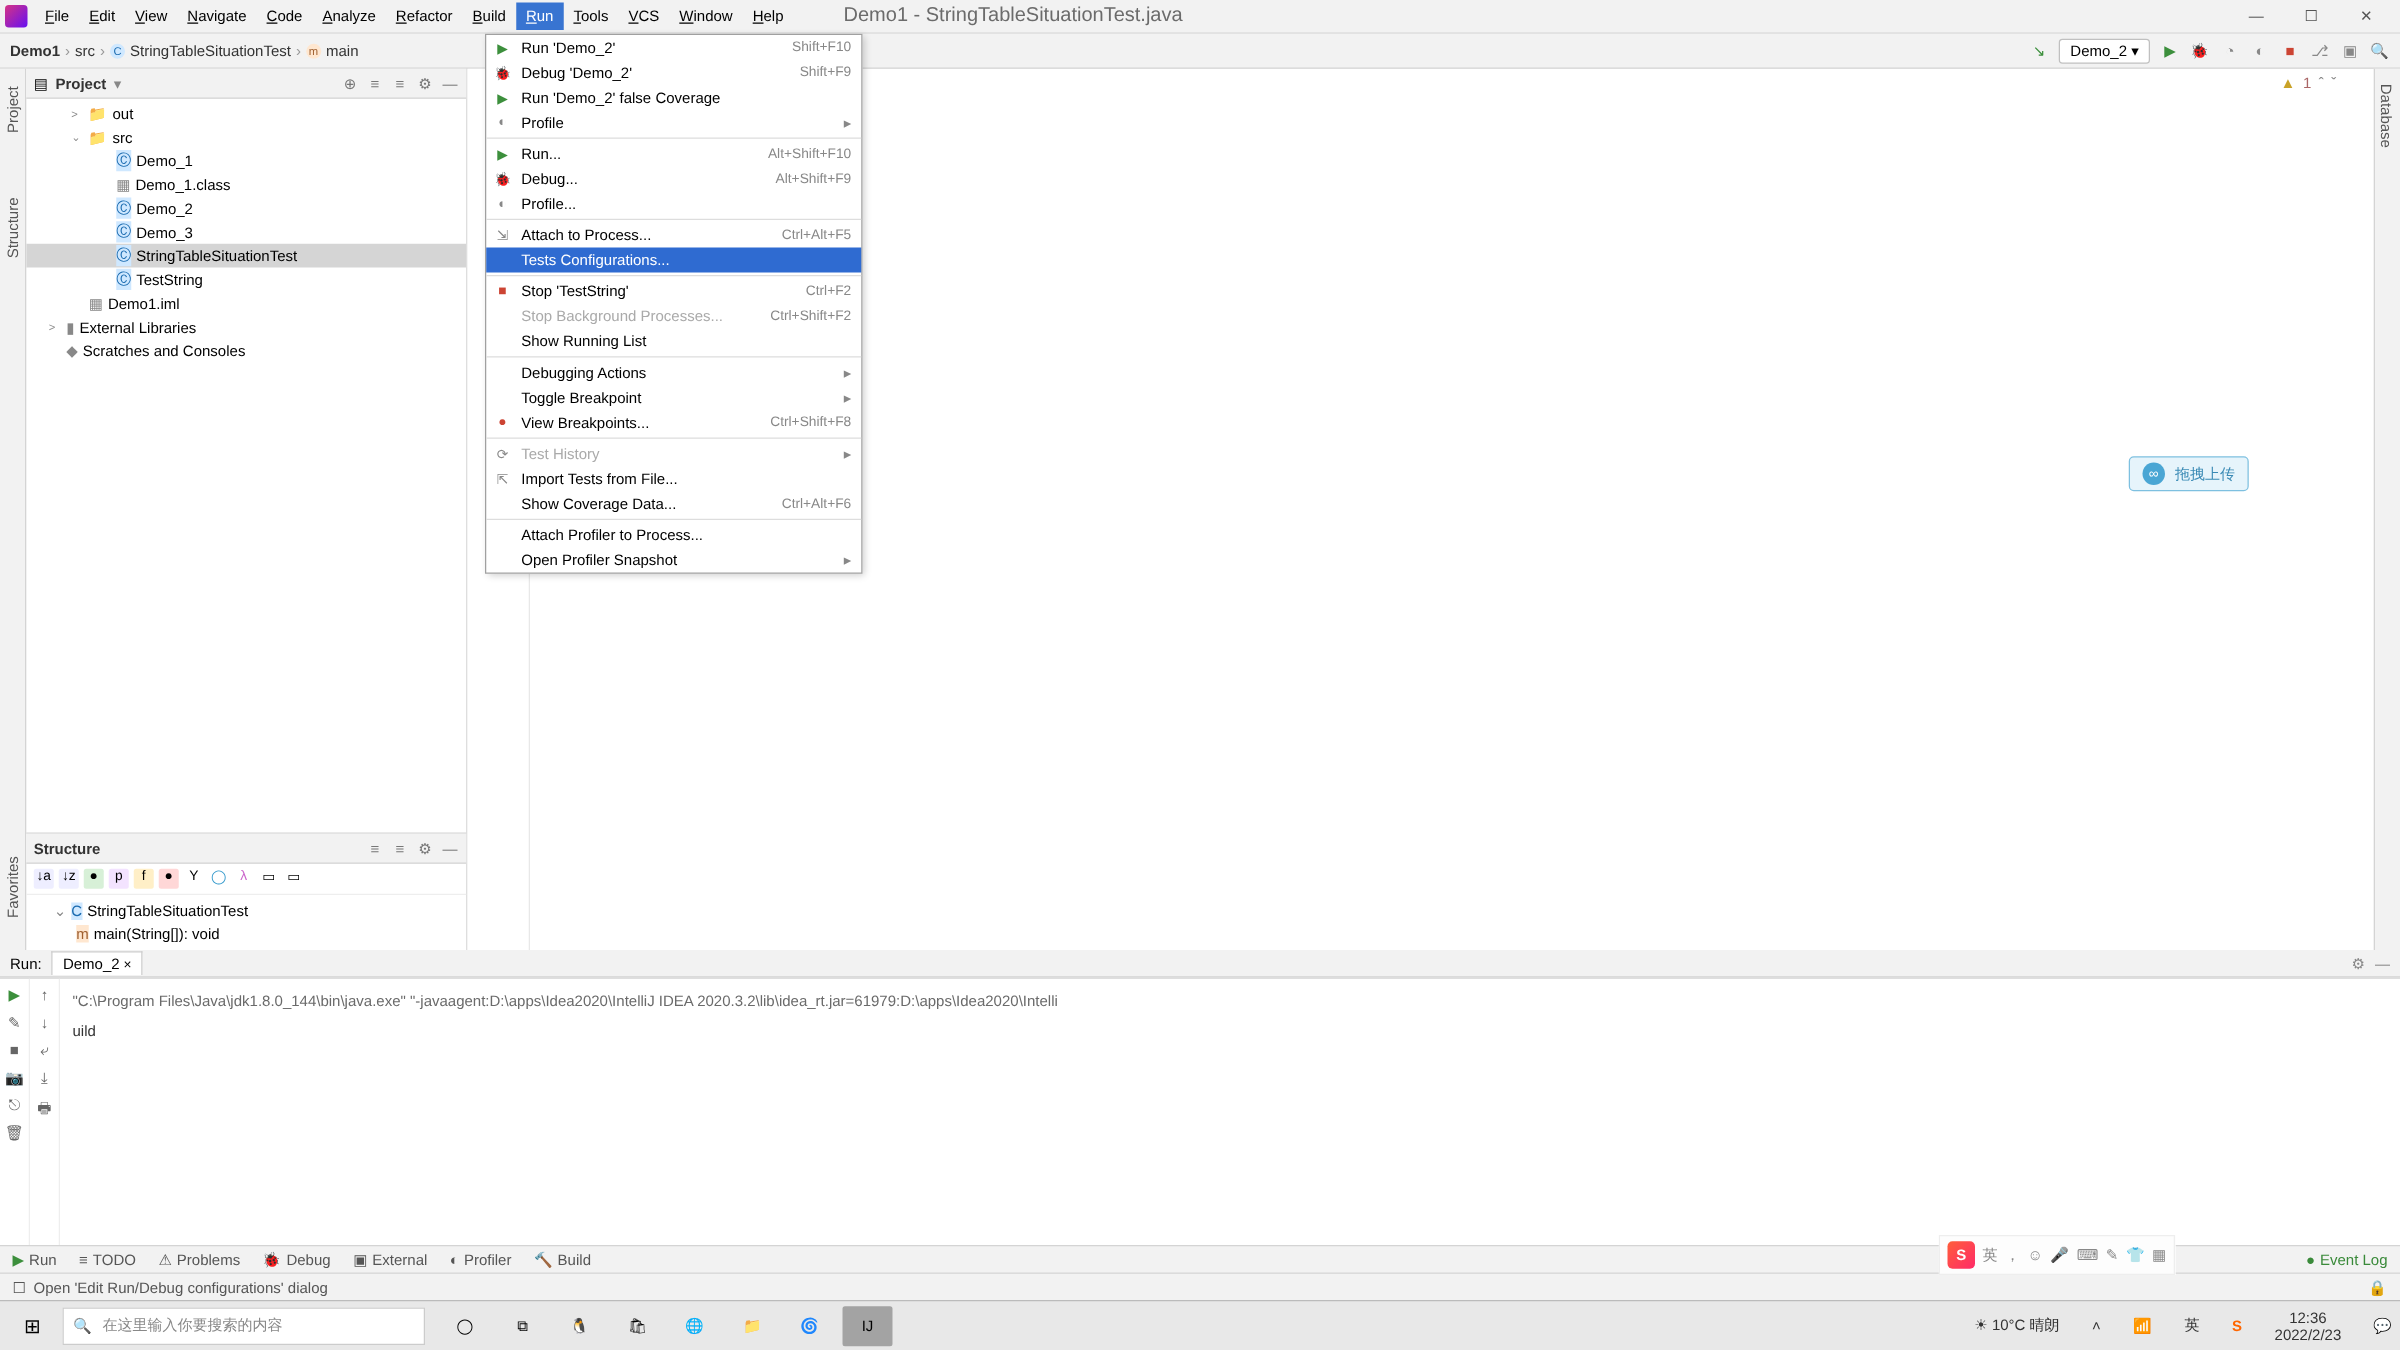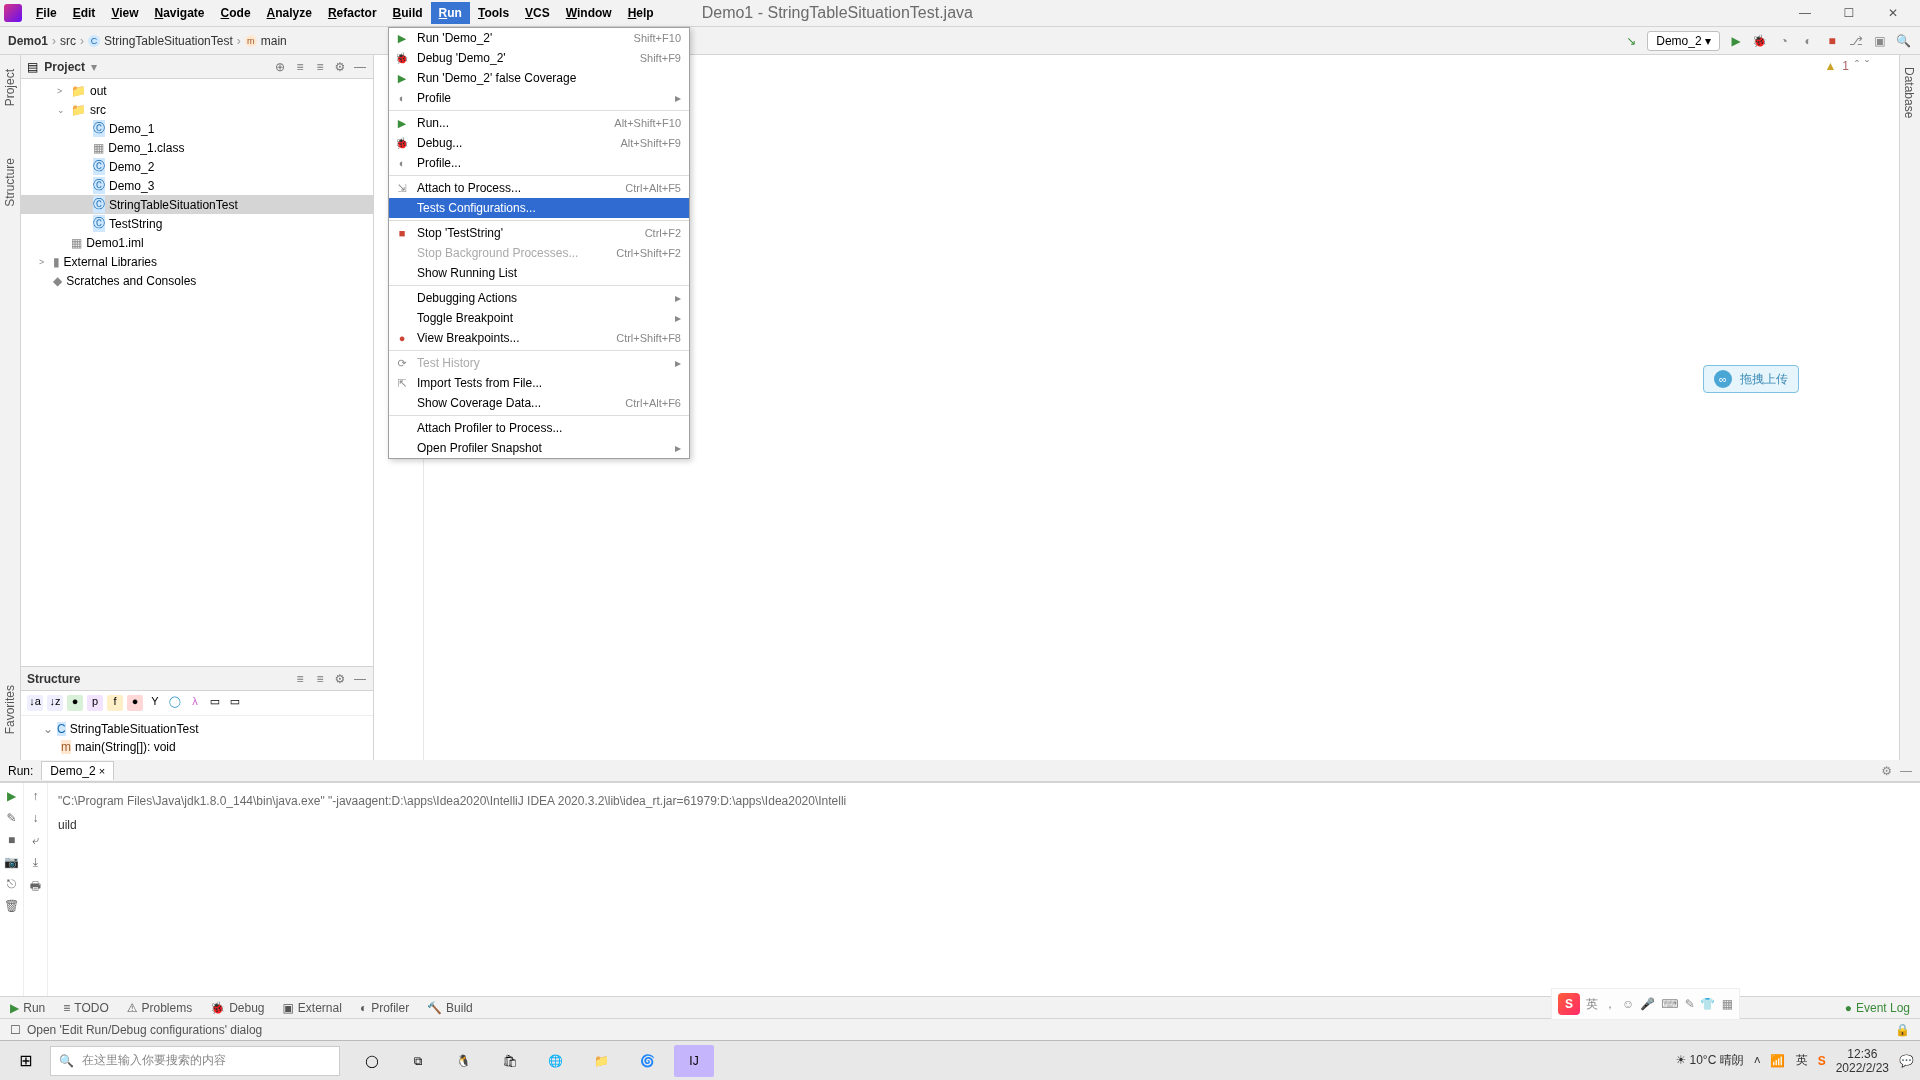--- a/index.html
+++ b/index.html
@@ -102,32 +102,32 @@
 
 
 .status { height: 22px; background: #f2f2f2; border-top: 1px solid #d4d4d4; display: flex; align-items: center; padding: 0 10px; font-size: 11px; color: #555; }
 
 
 .taskbar { height: 40px; background: #e8e8e8; border-top: 1px solid #bbb; display: flex; align-items: center; padding: 0 6px; gap: 4px; }
 .taskbar .start { width: 40px; height: 32px; display:flex; align-items:center; justify-content:center; font-size:16px; }
 .taskbar .search { flex: 0 0 290px; height: 30px; background: #fff; border: 1px solid #ccc; display: flex; align-items: center; padding: 0 8px; color: #888; gap: 8px; }
 .taskbar .icons { display: flex; gap: 6px; margin-left: 8px; }
 .taskbar .icons .app { width: 40px; height: 32px; display:flex; align-items:center; justify-content:center; border-radius:2px; }
-.taskbar .tray { margin-left: auto; display: flex; align-items: center; gap: 10px; color: #333; font-size: 11px; }
+.taskbar .tray { margin-left: auto; display: flex; align-items: center; gap: 26px; color: #333; font-size: 11px; }
 .taskbar .clock { text-align: center; line-height: 14px; }
 
 .ime-float { position: fixed; right: 180px; bottom: 60px; display:flex; gap:6px; align-items:center; background:#fdfdfd; padding:4px 6px; border:1px solid #eee; color:#888; font-size:13px; }
 .ime-float .logo { width:22px; height:22px; background:linear-gradient(135deg,#ff5e3a,#ff2a68); border-radius:4px; color:#fff; text-align:center; line-height:22px; font-weight:bold; }
 </style>
 </head>
 <body>
 
 <div class="menubar">
   <div class="logo"></div>
-  <div id="menubar-items" style="display: flex; font-weight: bold;">
+  <div id="menubar-items" style="display: flex;">
       <span class="item"><u>F</u>ile</span>
       <span class="item"><u>E</u>dit</span>
       <span class="item"><u>V</u>iew</span>
       <span class="item"><u>N</u>avigate</span>
       <span class="item"><u>C</u>ode</span>
       <span class="item"><u>A</u>nalyze</span>
       <span class="item"><u>R</u>efactor</span>
       <span class="item"><u>B</u>uild</span>
       <span class="item active"><u>R</u>un</span>
       <span class="item"><u>T</u>ools</span>
@@ -500,21 +500,21 @@
     <span>在这里输入你要搜索的内容</span>
   </div>
   <div class="icons">
     <div class="app">◯</div>
     <div class="app">⧉</div>
     <div class="app">🐧</div>
     <div class="app">🛍</div>
     <div class="app">🌐</div>
     <div class="app">📁</div>
     <div class="app">🌀</div>
-    <div class="app" style="background:#c4b5fd">IJ</div>
+    <div class="app" style="background:#a3a3a3">IJ</div>
   </div>
   <div class="tray">
     <span>☀ <span>10°C 晴朗</span></span>
     <span>˄</span>
     <span>📶</span>
     <span>英</span>
     <span style="color:#f60; font-weight:bold">S</span>
     <div class="clock">
       <div>12:36</div>
         <div>2022/2/23</div>

